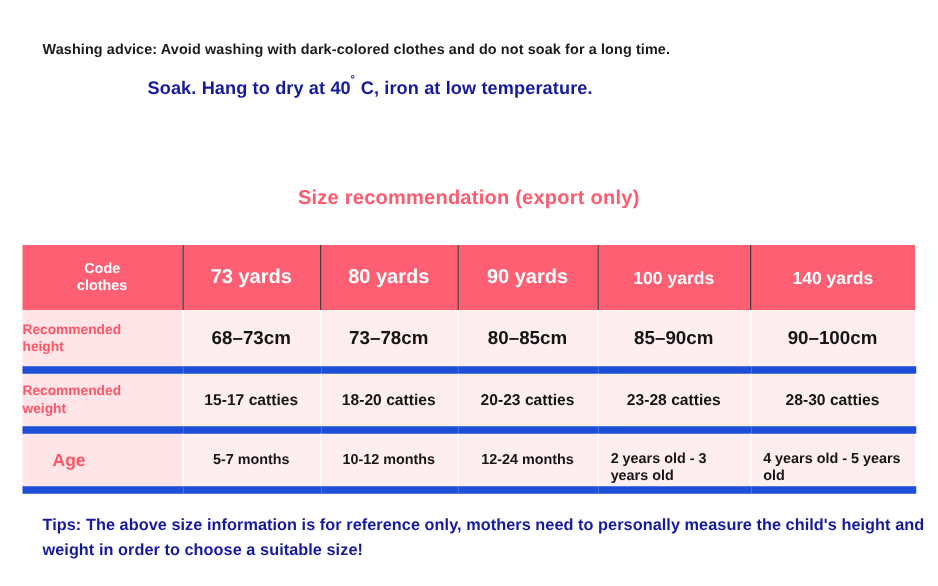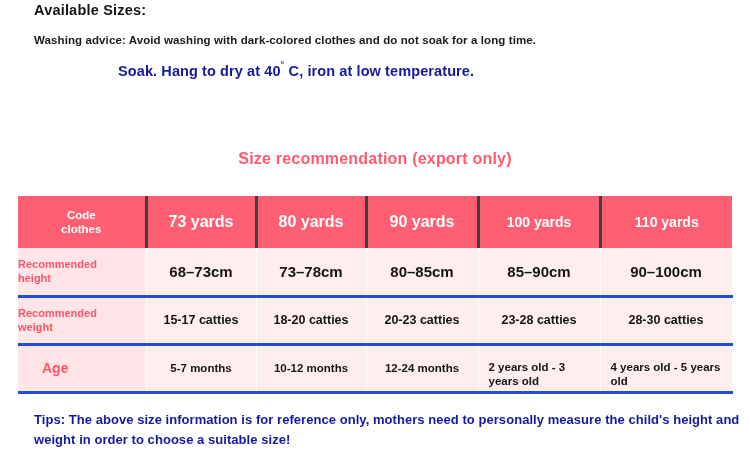--- a/index.html
+++ b/index.html
@@ -86,42 +86,42 @@
     padding: 0;
     vertical-align: middle;
   }
 
   
   .hdr-row td {
     background: #ff5f73;
     color: #ffffff;
     height: 52px;
     font-weight: bold;
-    border-right: 3px solid #404040;
+    border-right: 1px solid #404040;
   }
   .hdr-row td:last-child { border-right: none; }
 
   .hdr-code {
     font-size: 11.5px;
     text-align: center;
     line-height: 14px;
     padding: 0 8px;
   }
   .hdr-size {
     font-size: 16px;
     text-align: center;
   }
   .hdr-size.small {
     font-size: 14px;
   }
 
   
   .body-row td {
     height: 48px;
-    border-bottom: 3px solid #1d4ed8;
+    border-bottom: 6px solid #1d4ed8;
     border-right: 1px solid #ffffff;
   }
   .row-label {
     background: #ffe4e8;
     color: #ff5566;
     font-size: 11px;
     font-weight: bold;
     line-height: 14px;
     padding: 0 10px 0 14px;
   }
@@ -168,21 +168,20 @@
   .col-3 { width: 110px; }
   .col-4 { width: 112px; }
   .col-5 { width: 122px; }
   .col-6 { width: 132px; }
 </style>
 </head>
 <body>
 
 <div class="page">
 
-  <div class="heading-available">Available Sizes:</div>
 
   <div class="wash-advice">Washing advice: Avoid washing with dark-colored clothes and do not soak for a long time.</div>
 
   <div class="soak-line">
     <span>Soak. Hang to dry at 40</span><span class="deg">˚</span>&nbsp;<span>C, iron at low temperature.</span>
   </div>
 
   <div class="size-rec-title">Size recommendation (export only)</div>
 
   <div class="table-wrap">
@@ -198,21 +197,21 @@
       <tbody>
         <tr class="hdr-row">
           <td class="hdr-code">
             <span>Code</span><br>
             <span>clothes</span>
           </td>
           <td class="hdr-size">73 yards</td>
           <td class="hdr-size">80 yards</td>
           <td class="hdr-size">90 yards</td>
           <td class="hdr-size small">100 yards</td>
-          <td class="hdr-size small">110 yards</td>
+          <td class="hdr-size small">140 yards</td>
         </tr>
 
         <tr class="body-row">
           <td class="row-label">
             <span>Recommended</span><br>
             <span>height</span>
           </td>
           <td class="cell height-val">68–73cm</td>
           <td class="cell height-val">73–78cm</td>
           <td class="cell height-val">80–85cm</td>

